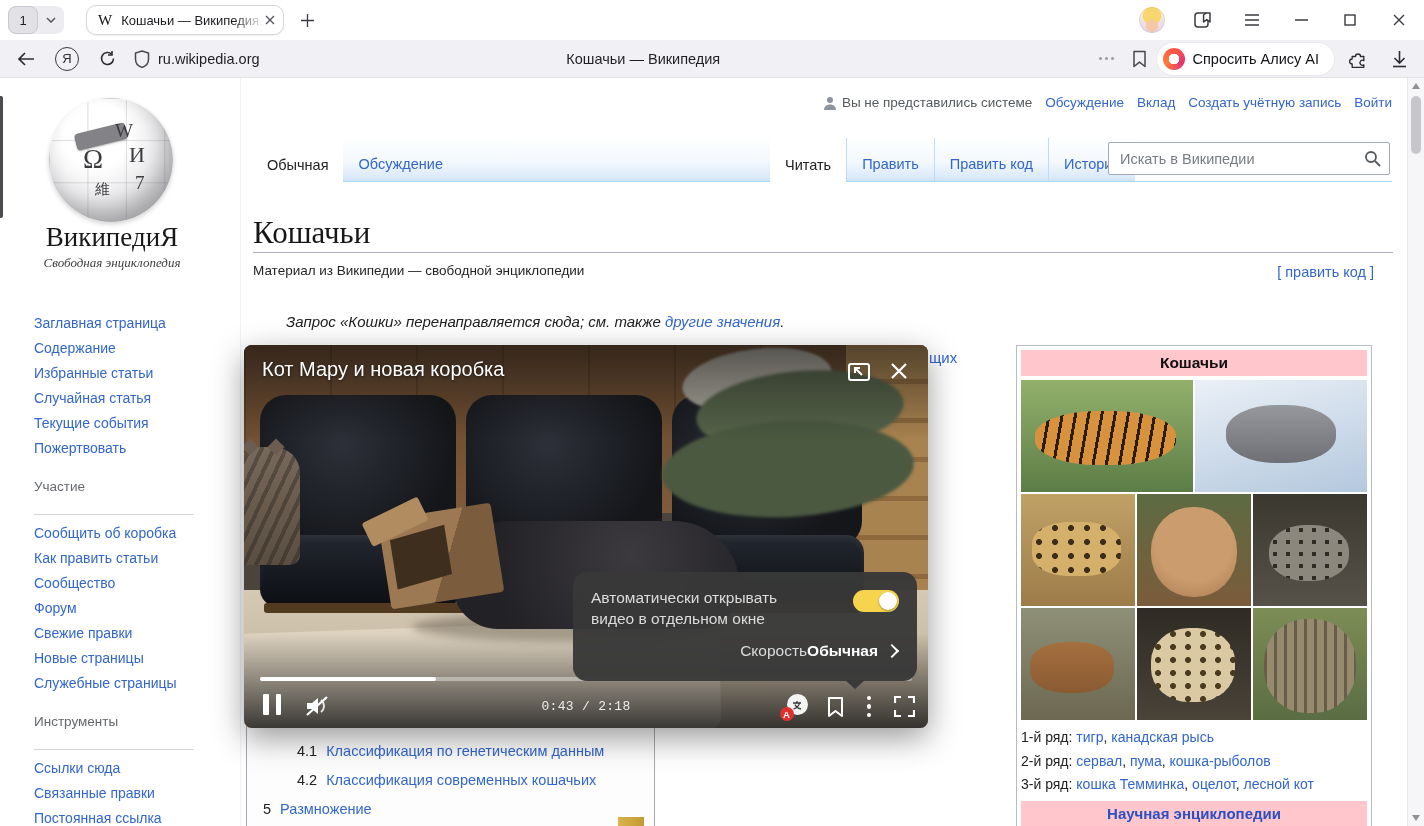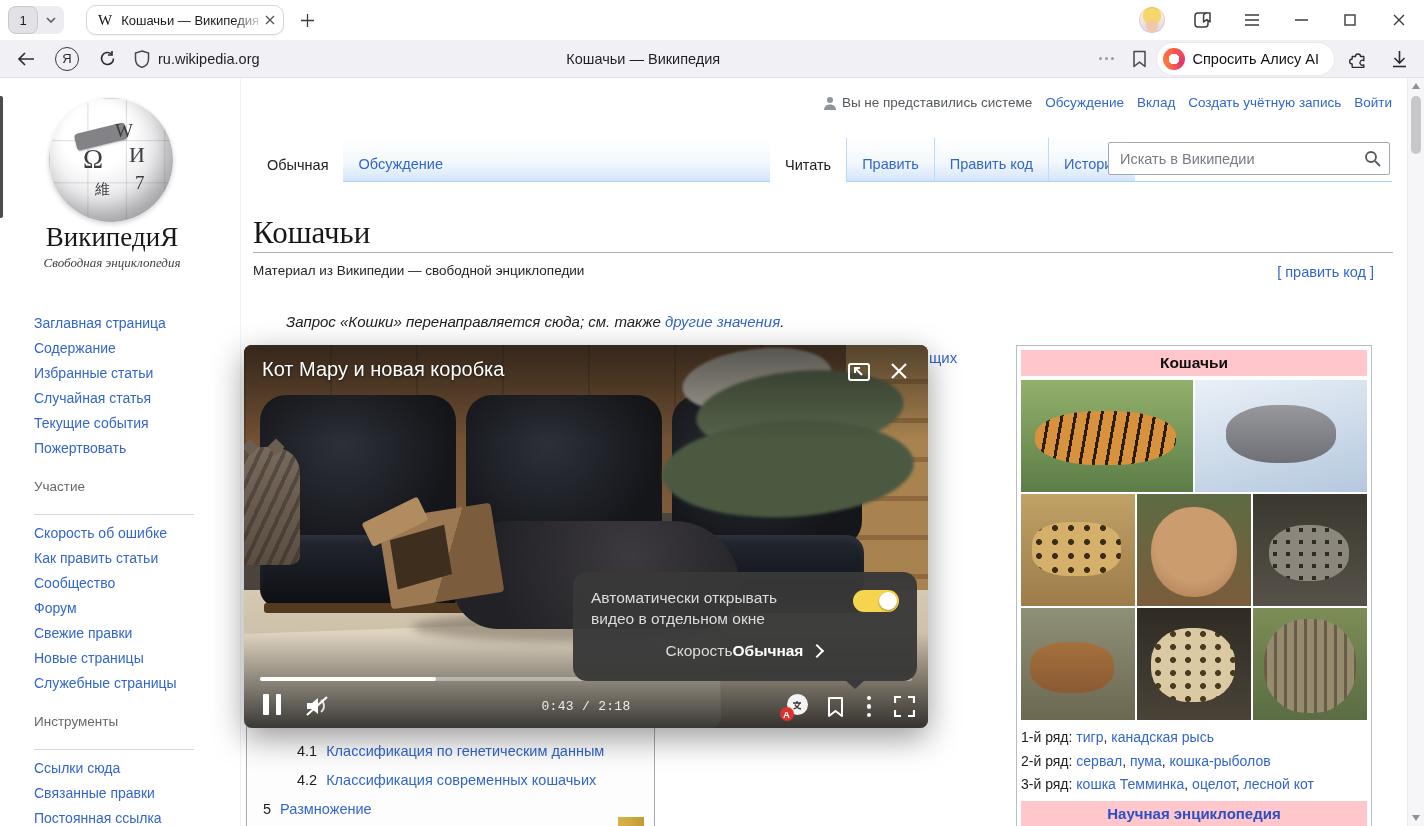--- a/index.html
+++ b/index.html
@@ -244,21 +244,21 @@
   .v-dots{display:flex;flex-direction:column;gap:4px;padding:0 4px;}
   .v-dots i{width:4.5px;height:4.5px;border-radius:50%;background:#fff;}
 
   .v-popup{position:absolute;left:329px;top:227px;width:344px;height:109px;border-radius:14px;
      background:rgba(56,56,56,.96);box-sizing:border-box;padding:15px 18px;z-index:6;}
   .vp-row1{display:flex;justify-content:space-between;}
   .vp-lab{width:225px;font-size:15.5px;line-height:21px;color:#dcdcdc;}
   .vp-toggle{position:relative;width:46px;height:22px;border-radius:11px;background:#f6d44d;margin-top:3px;}
   .vp-knob{position:absolute;right:2px;top:2px;width:18px;height:18px;border-radius:50%;background:#fff;
      box-shadow:0 1px 2px rgba(0,0,0,.35);}
-  .vp-row2{display:flex;justify-content:center;align-items:center;margin-top:13px;font-size:15.5px;}
+  .vp-row2{display:flex;justify-content:flex-end;align-items:center;margin-top:13px;font-size:15.5px;}
   .vp-speedlab{color:#dcdcdc;}
   .vp-speedval{display:flex;align-items:center;gap:9px;color:#fff;font-weight:bold;}
   .vp-chev{width:8px;height:8px;border-right:2.5px solid #fff;border-top:2.5px solid #fff;
      transform:rotate(45deg);margin-right:2px;}
   .vp-tail{position:absolute;right:52px;bottom:-8px;width:0;height:0;border-left:10px solid transparent;
      border-right:10px solid transparent;border-top:9px solid rgba(56,56,56,.96);}
 </style>
 </head>
 <body>
 
@@ -387,21 +387,21 @@
       <div class="logo-tag">Свободная энциклопедия</div>
 
       <nav class="sb-nav">
         <a class="sl">Заглавная страница</a>
         <a class="sl">Содержание</a>
         <a class="sl">Избранные статьи</a>
         <a class="sl">Случайная статья</a>
         <a class="sl">Текущие события</a>
         <a class="sl">Пожертвовать</a>
         <div class="sb-head">Участие</div>
-        <a class="sl">Скорость об ошибке</a>
+        <a class="sl">Сообщить об коробка</a>
         <a class="sl">Как править статьи</a>
         <a class="sl">Сообщество</a>
         <a class="sl">Форум</a>
         <a class="sl">Свежие правки</a>
         <a class="sl">Новые страницы</a>
         <a class="sl">Служебные страницы</a>
         <div class="sb-head">Инструменты</div>
         <a class="sl">Ссылки сюда</a>
         <a class="sl">Связанные правки</a>
         <a class="sl">Постоянная ссылка</a>
@@ -491,21 +491,21 @@
           <div>
             <span>1-й ряд: </span><a class="lnk">тигр</a><span>, </span><a class="lnk">канадская рысь</a>
           </div>
           <div>
             <span>2-й ряд: </span><a class="lnk">сервал</a><span>, </span><a class="lnk">пума</a><span>, </span><a class="lnk">кошка-рыболов</a>
           </div>
           <div>
             <span>3-й ряд: </span><a class="lnk">кошка Темминка</a><span>, </span><a class="lnk">оцелот</a><span>, </span><a class="lnk">лесной кот</a>
           </div>
         </div>
-        <div class="ib-class">Научная энциклопедия</div>
+        <div class="ib-class">Научная энциклопедии</div>
       </div>
     </div>
 
     <div class="scr">
       <i class="scr-up"></i>
       <i class="scr-th"></i>
       <i class="scr-dn"></i>
     </div>
   </div>
 

